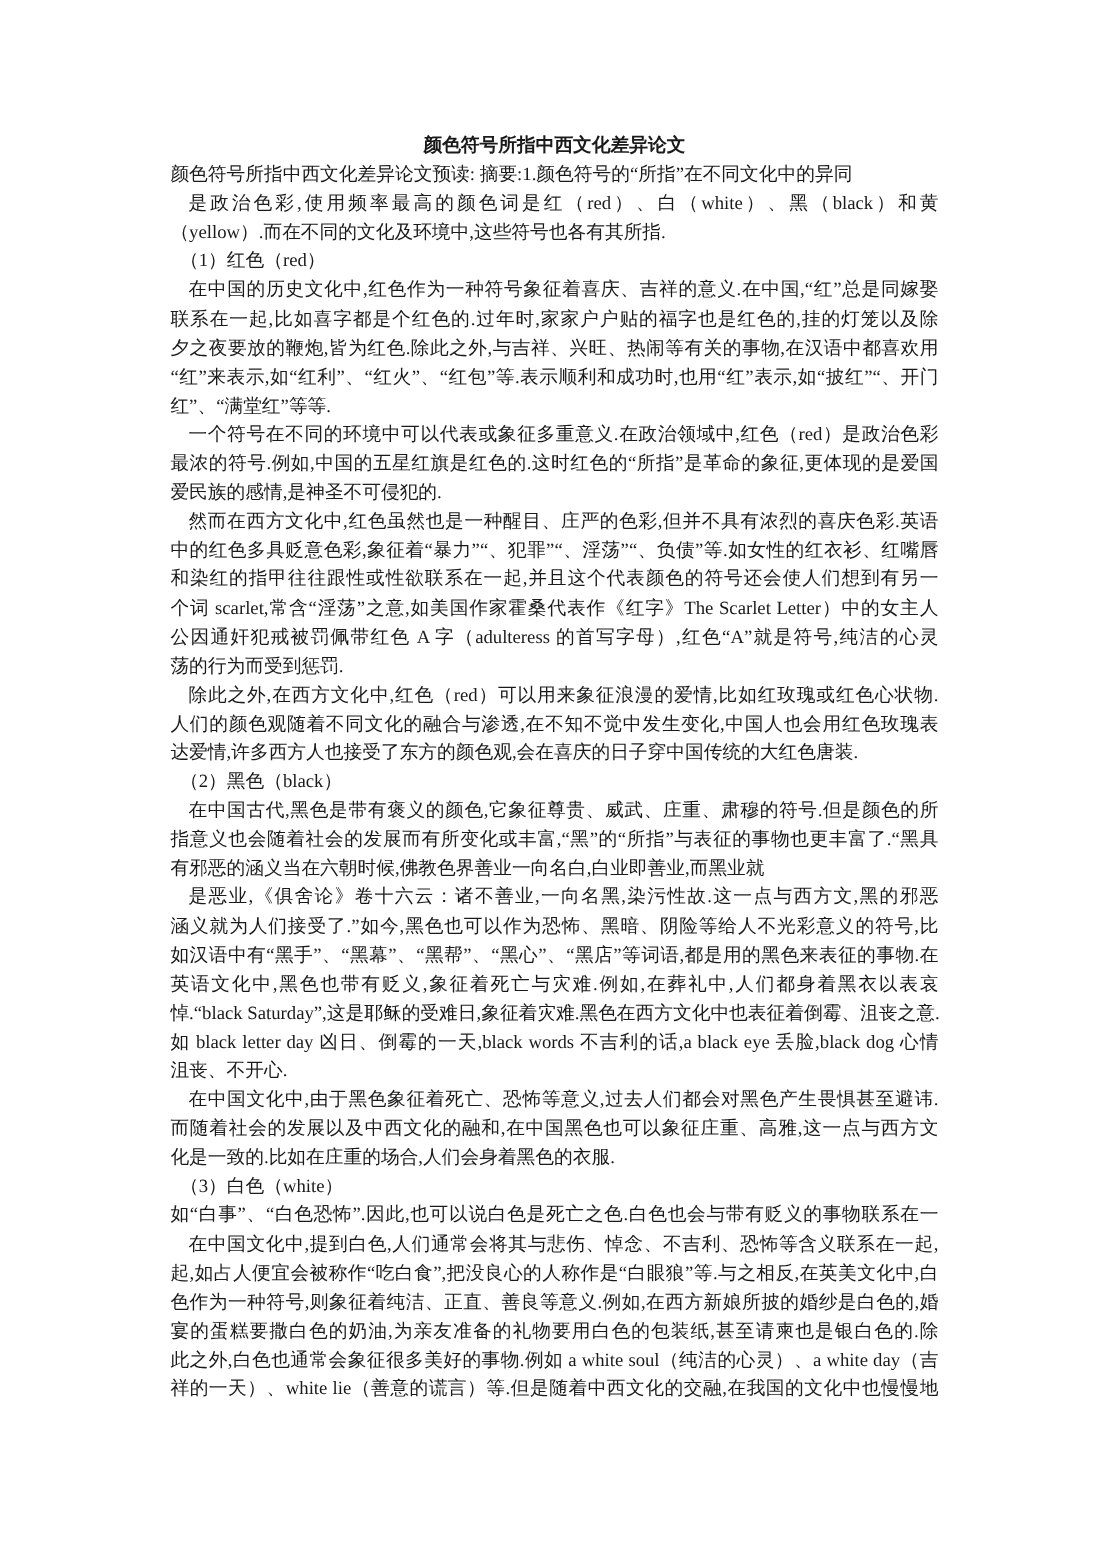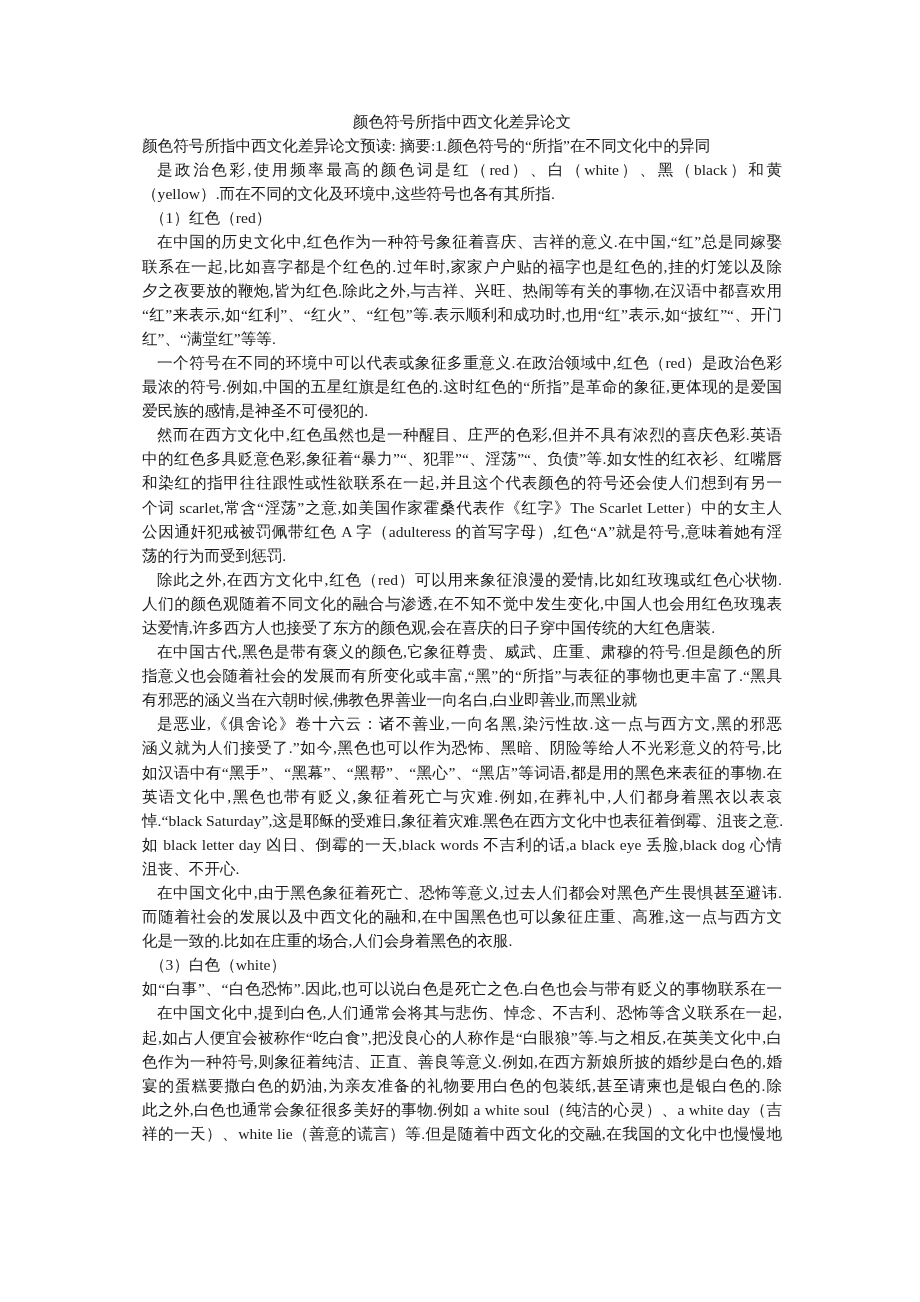--- a/index.html
+++ b/index.html
@@ -20,21 +20,21 @@
     left: 142px;
     top: 110px;
     width: 640px;
     font-size: 15.6px;
     line-height: 24.1px;
   }
   .title {
     text-align: center;
     margin: 0;
     font-size: 15.6px;
-    font-weight: normal;
+    font-weight: bold;
     line-height: 24.1px;
   }
   .line {
     margin: 0;
     white-space: nowrap;
     text-align: justify;
     text-align-last: justify;
   }
   .line.last {
     text-align-last: left;
@@ -63,25 +63,26 @@
       <p class="line">夕之夜要放的鞭炮,皆为红色.除此之外,与吉祥、兴旺、热闹等有关的事物,在汉语中都喜欢用</p>
       <p class="line">“红”来表示,如“红利”、“红火”、“红包”等.表示顺利和成功时,也用“红”表示,如“披红”“、开门</p>
       <p class="line last">红”、“满堂红”等等.</p>
       <p class="line indent">一个符号在不同的环境中可以代表或象征多重意义.在政治领域中,红色（red）是政治色彩</p>
       <p class="line">最浓的符号.例如,中国的五星红旗是红色的.这时红色的“所指”是革命的象征,更体现的是爱国</p>
       <p class="line last">爱民族的感情,是神圣不可侵犯的.</p>
       <p class="line indent">然而在西方文化中,红色虽然也是一种醒目、庄严的色彩,但并不具有浓烈的喜庆色彩.英语</p>
       <p class="line">中的红色多具贬意色彩,象征着“暴力”“、犯罪”“、淫荡”“、负债”等.如女性的红衣衫、红嘴唇</p>
       <p class="line">和染红的指甲往往跟性或性欲联系在一起,并且这个代表颜色的符号还会使人们想到有另一</p>
       <p class="line">个词 scarlet,常含“淫荡”之意,如美国作家霍桑代表作《红字》The Scarlet Letter）中的女主人</p>
-      <p class="line">公因通奸犯戒被罚佩带红色 A 字（adulteress 的首写字母）,红色“A”就是符号,意味着她有淫</p>
+      <p class="line">公因通奸犯戒被罚佩带红色 A 字（adulteress 的首写字母）,红色“A”就是符号,纯洁的心灵</p>
       <p class="line last">荡的行为而受到惩罚.</p>
       <p class="line indent">除此之外,在西方文化中,红色（red）可以用来象征浪漫的爱情,比如红玫瑰或红色心状物.</p>
       <p class="line">人们的颜色观随着不同文化的融合与渗透,在不知不觉中发生变化,中国人也会用红色玫瑰表</p>
       <p class="line last">达爱情,许多西方人也接受了东方的颜色观,会在喜庆的日子穿中国传统的大红色唐装.</p>
+      <p class="section">（2）黑色（black）</p>
       <p class="line indent">在中国古代,黑色是带有褒义的颜色,它象征尊贵、威武、庄重、肃穆的符号.但是颜色的所</p>
       <p class="line">指意义也会随着社会的发展而有所变化或丰富,“黑”的“所指”与表征的事物也更丰富了.“黑具</p>
       <p class="line last">有邪恶的涵义当在六朝时候,佛教色界善业一向名白,白业即善业,而黑业就</p>
       <p class="line indent">是恶业,《俱舍论》卷十六云：诸不善业,一向名黑,染污性故.这一点与西方文,黑的邪恶</p>
       <p class="line">涵义就为人们接受了.”如今,黑色也可以作为恐怖、黑暗、阴险等给人不光彩意义的符号,比</p>
       <p class="line">如汉语中有“黑手”、“黑幕”、“黑帮”、“黑心”、“黑店”等词语,都是用的黑色来表征的事物.在</p>
       <p class="line">英语文化中,黑色也带有贬义,象征着死亡与灾难.例如,在葬礼中,人们都身着黑衣以表哀</p>
       <p class="line">悼.“black Saturday”,这是耶稣的受难日,象征着灾难.黑色在西方文化中也表征着倒霉、沮丧之意.</p>
       <p class="line">如 black letter day 凶日、倒霉的一天,black words 不吉利的话,a black eye 丢脸,black dog 心情</p>
       <p class="line last">沮丧、不开心.</p>

